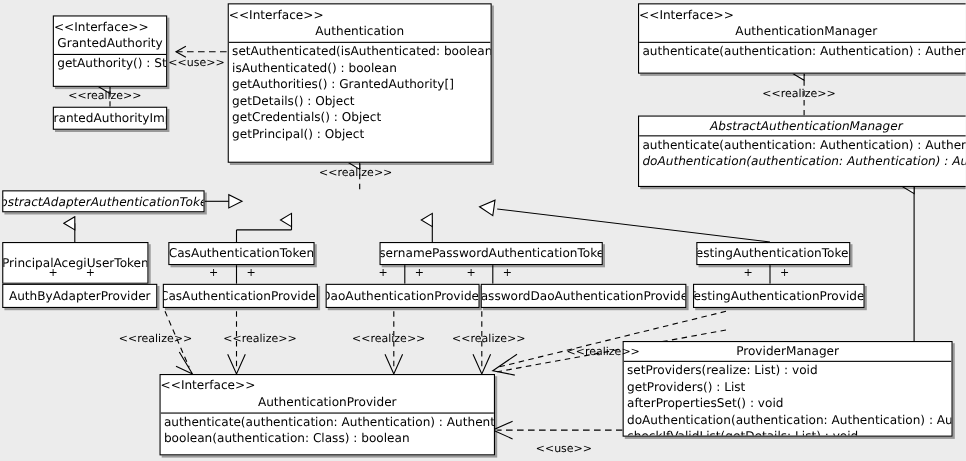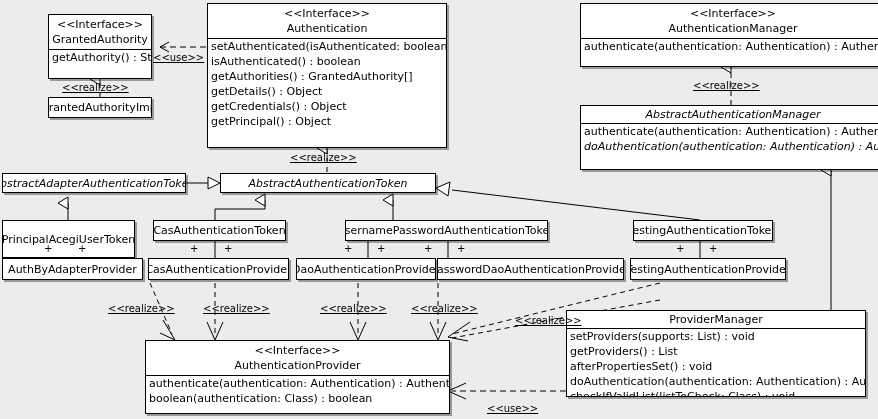--- a/index.html
+++ b/index.html
@@ -25,21 +25,21 @@
     overflow: hidden;
   }
   .hdr {
     text-align: center;
     padding: 1px 4px 1px 4px;
     font-size: 11px;
     line-height: 15px;
     color: #000;
   }
   .stereo {
-    text-align: center;
+    text-align: left;
     font-size: 11px;
     line-height: 15px;
     padding-top: 2px;
   }
   .name {
     text-align: center;
     font-size: 11px;
     line-height: 15px;
     padding-bottom: 2px;
   }
@@ -81,21 +81,20 @@
     width: 878px;
     height: 419px;
     pointer-events: none;
   }
   .edge-label {
     position: absolute;
     font-size: 10px;
     line-height: 12px;
     color: #000;
     white-space: nowrap;
-    text-decoration: underline;
   }
   .plus-label {
     position: absolute;
     font-size: 10px;
     line-height: 10px;
     color: #000;
   }
 </style>
 </head>
 <body>
@@ -259,23 +258,20 @@
     <div class="members">
       <div class="member">authenticate(authentication: Authentication) : Authentication</div>
       <div class="member abstract">doAuthentication(authentication: Authentication) : Authentication</div>
     </div>
   </div>
 
   <div class="uml-box" style="left:2px; top:173px; width:184px; height:20px;">
     <div class="simple abstract">AbstractAdapterAuthenticationToken</div>
   </div>
 
-  <div class="uml-box" style="left:220px; top:173px; width:216px; height:20px;">
-    <div class="simple abstract">AbstractAuthenticationToken</div>
-  </div>
 
   <div class="uml-box" style="left:2px; top:220px; width:133px; height:38px;">
     <div class="simple">PrincipalAcegiUserToken</div>
   </div>
 
   <div class="uml-box" style="left:153px; top:220px; width:133px; height:21px;">
     <div class="simple">CasAuthenticationToken</div>
   </div>
 
   <div class="uml-box" style="left:345px; top:220px; width:203px; height:21px;">
@@ -313,25 +309,25 @@
     <div class="members">
       <div class="member">authenticate(authentication: Authentication) : Authentication</div>
       <div class="member">boolean(authentication: Class) : boolean</div>
     </div>
   </div>
 
   <div class="uml-box" style="left:566px; top:310px; width:300px; height:87px;">
     <div class="hdr">ProviderManager</div>
     <div class="sep"></div>
     <div class="members">
-      <div class="member">setProviders(supports: List) : void</div>
+      <div class="member">setProviders(realize: List) : void</div>
       <div class="member">getProviders() : List</div>
       <div class="member">afterPropertiesSet() : void</div>
       <div class="member">doAuthentication(authentication: Authentication) : Authentication</div>
-      <div class="member">checkIfValidList(listToCheck: Class) : void</div>
+      <div class="member">checkIfValidList(getDetails: List) : void</div>
     </div>
   </div>
 
   <div class="edge-label" style="left:153px; top:52px;">&lt;&lt;use&gt;&gt;</div>
 
   <div class="edge-label" style="left:62px; top:82px;">&lt;&lt;realize&gt;&gt;</div>
 
   <div class="edge-label" style="left:290px; top:152px;">&lt;&lt;realize&gt;&gt;</div>
 
   <div class="edge-label" style="left:693px; top:80px;">&lt;&lt;realize&gt;&gt;</div>

